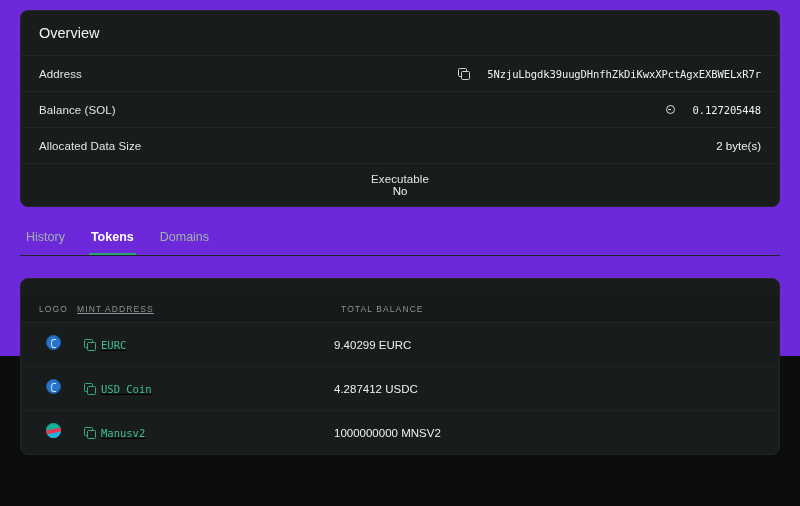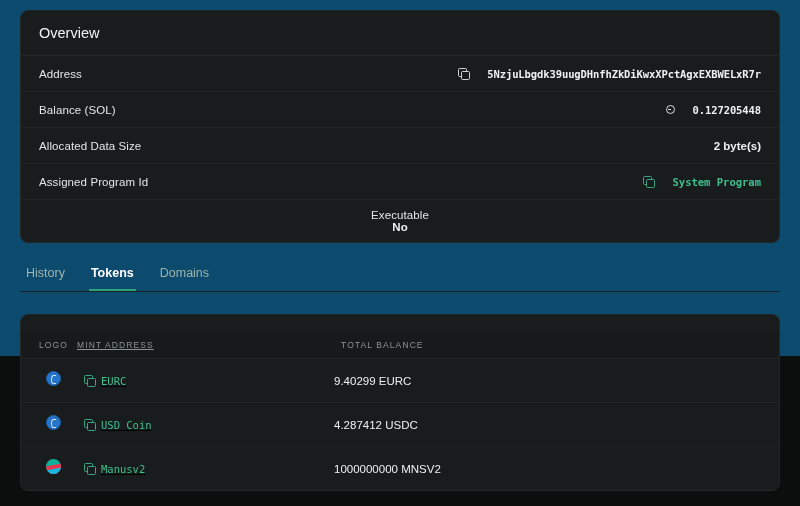--- a/index.html
+++ b/index.html
@@ -8,21 +8,21 @@
     width: 800px;
     height: 506px;
     background: #0c0e0e;
     font-family: "Liberation Sans", sans-serif;
     overflow: hidden;
   }
 
   .page {
     width: 800px;
     height: 356px;
-    background: #0c4a6e;
+    background: #6d28d9;
     padding: 10px 20px 0 20px;
     position: relative;
   }
 
   
   .card {
     background: #191c1c;
     border: 1px solid #232727;
     border-radius: 8px;
     overflow: hidden;
@@ -55,21 +55,20 @@
     color: #e2e6e6;
     letter-spacing: .1px;
   }
 
   .ov-value {
     font-size: 11.5px;
     color: #eef1f1;
     display: flex;
     align-items: center;
     gap: 18px;
-    font-weight: bold;
   }
   .ov-value.mono {
     font-family: "DejaVu Sans Mono", monospace;
     font-size: 10.5px;
     letter-spacing: -.1px;
   }
   .ov-value.link {
     color: #3fbf8f;
     font-family: "DejaVu Sans Mono", monospace;
     font-size: 10.5px;
@@ -260,27 +259,20 @@
           <span class="sol-ic"></span>
           <span>0.127205448</span>
         </span>
       </div>
 
       <div class="ov-row">
         <span class="ov-label">Allocated Data Size</span>
         <span class="ov-value">2 byte(s)</span>
       </div>
 
-      <div class="ov-row">
-        <span class="ov-label">Assigned Program Id</span>
-        <span class="ov-value link">
-          <span class="copy-ic"></span>
-          <span>System Program</span>
-        </span>
-      </div>
 
       <div class="ov-row">
         <span class="ov-label">Executable</span>
         <span class="ov-value">No</span>
       </div>
 
     </div>
   </div>
 
   <div class="tabs-wrap">

